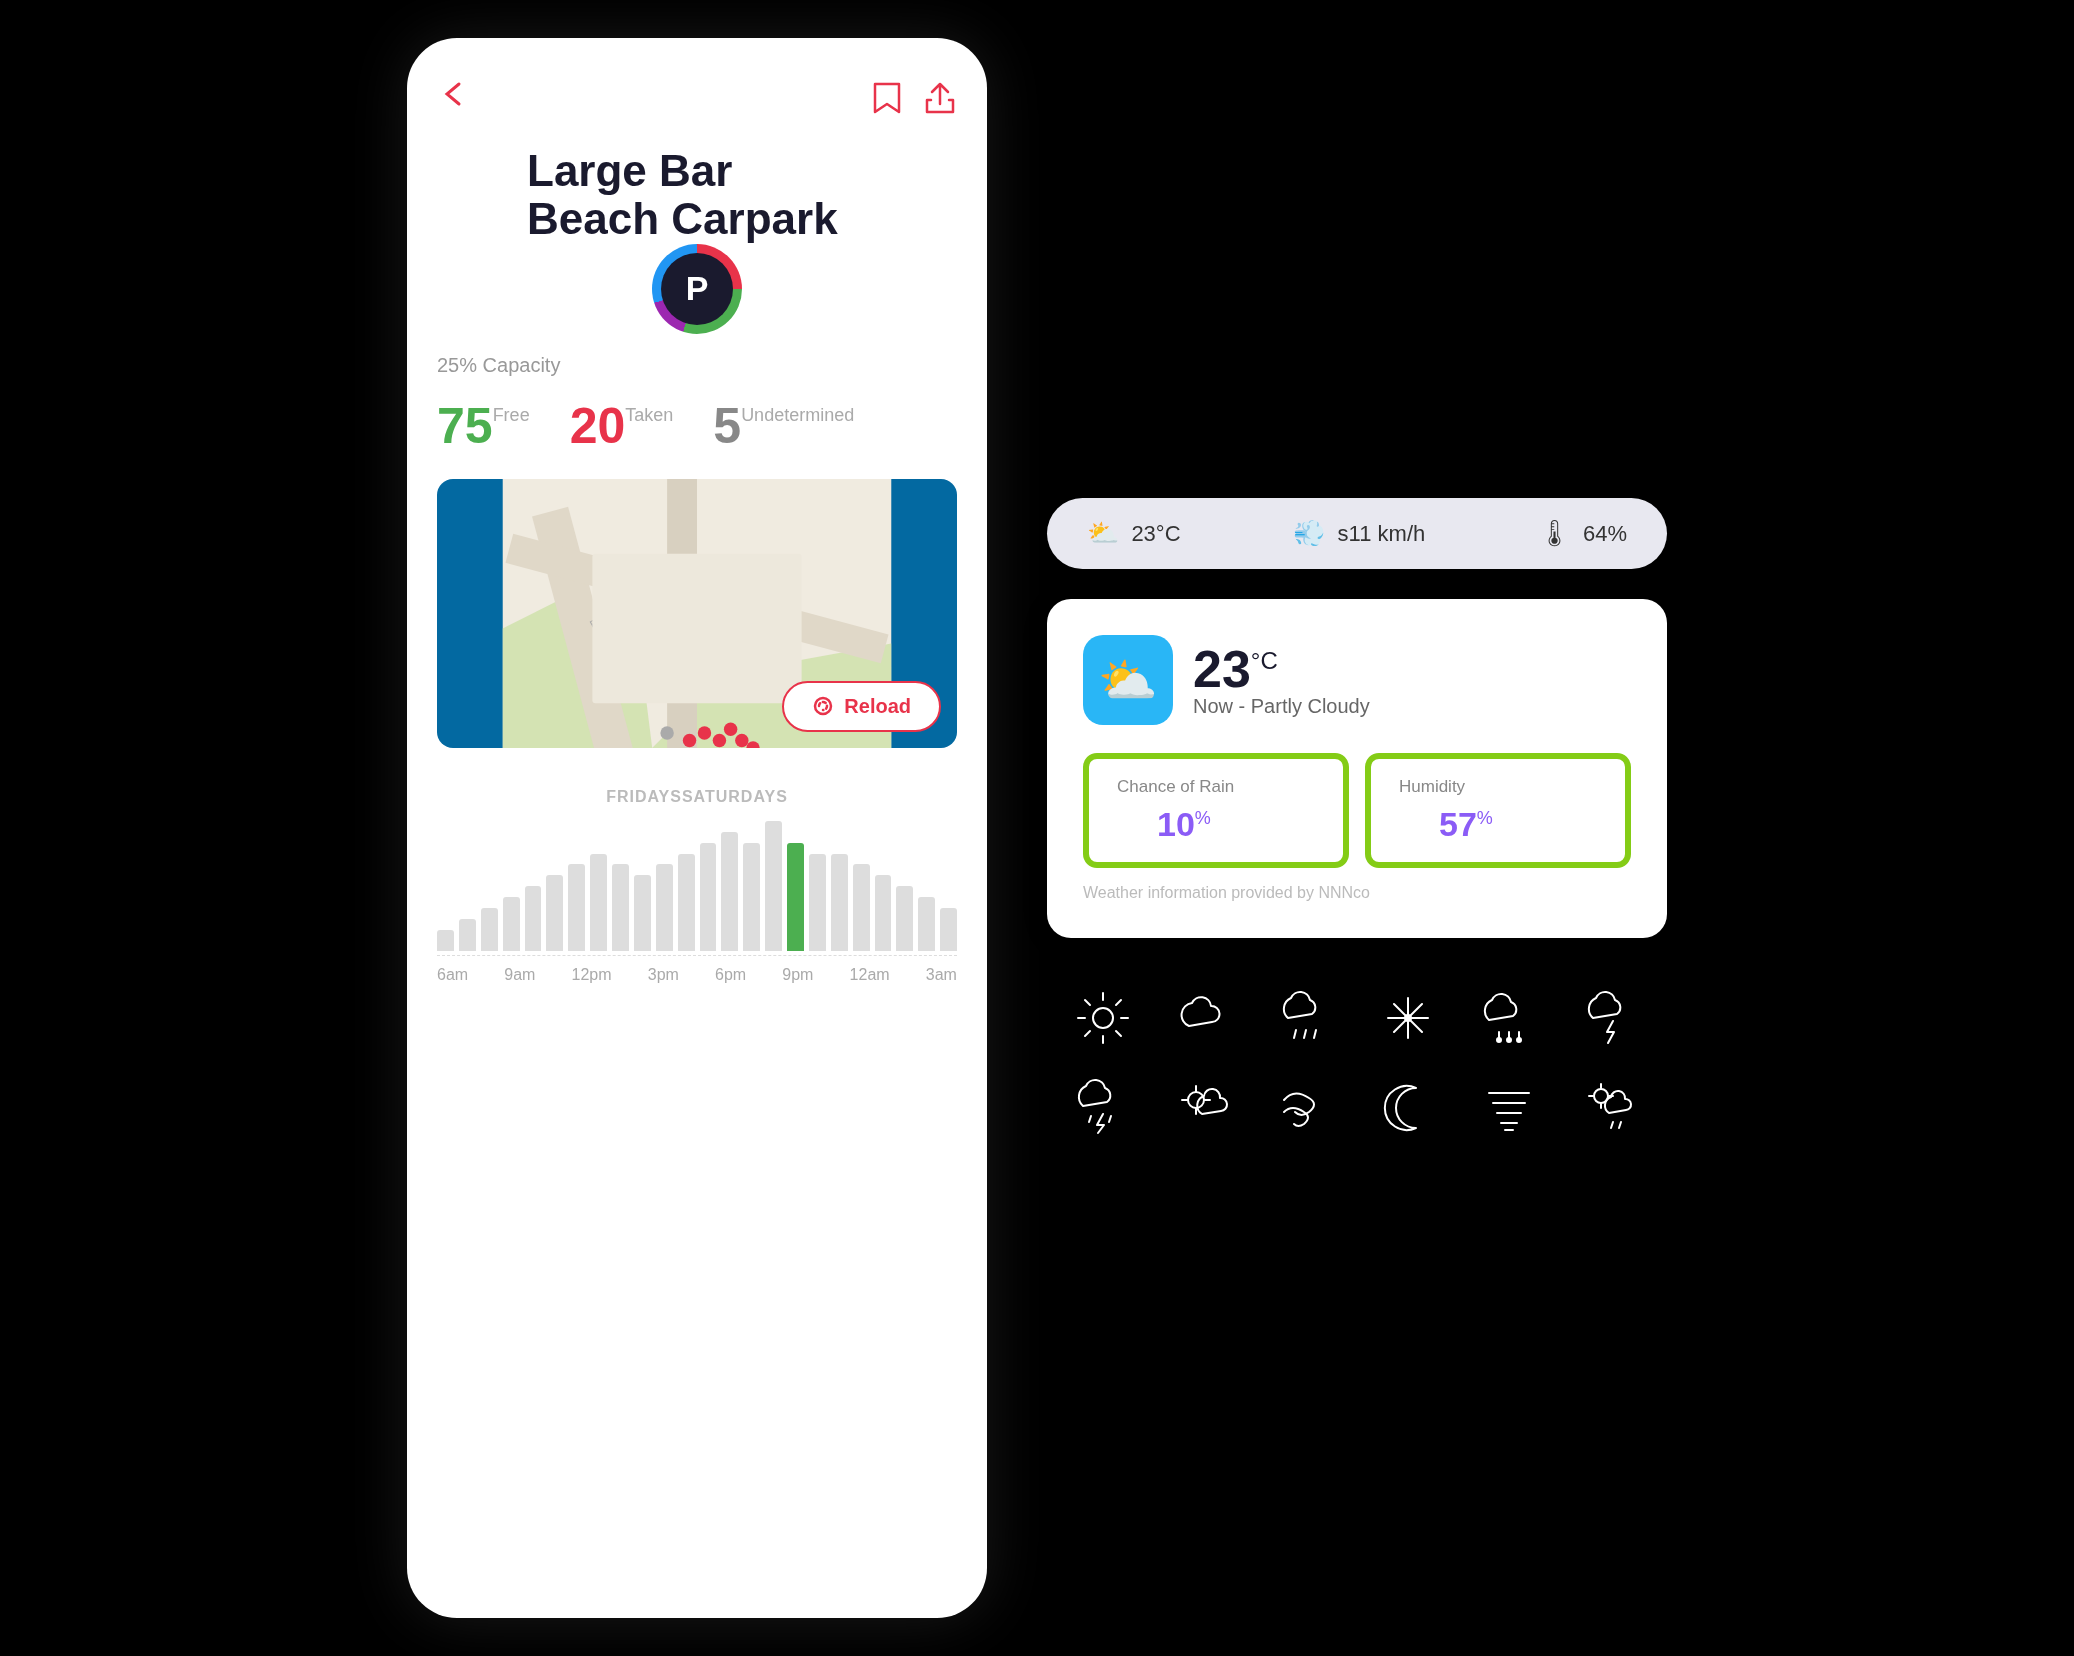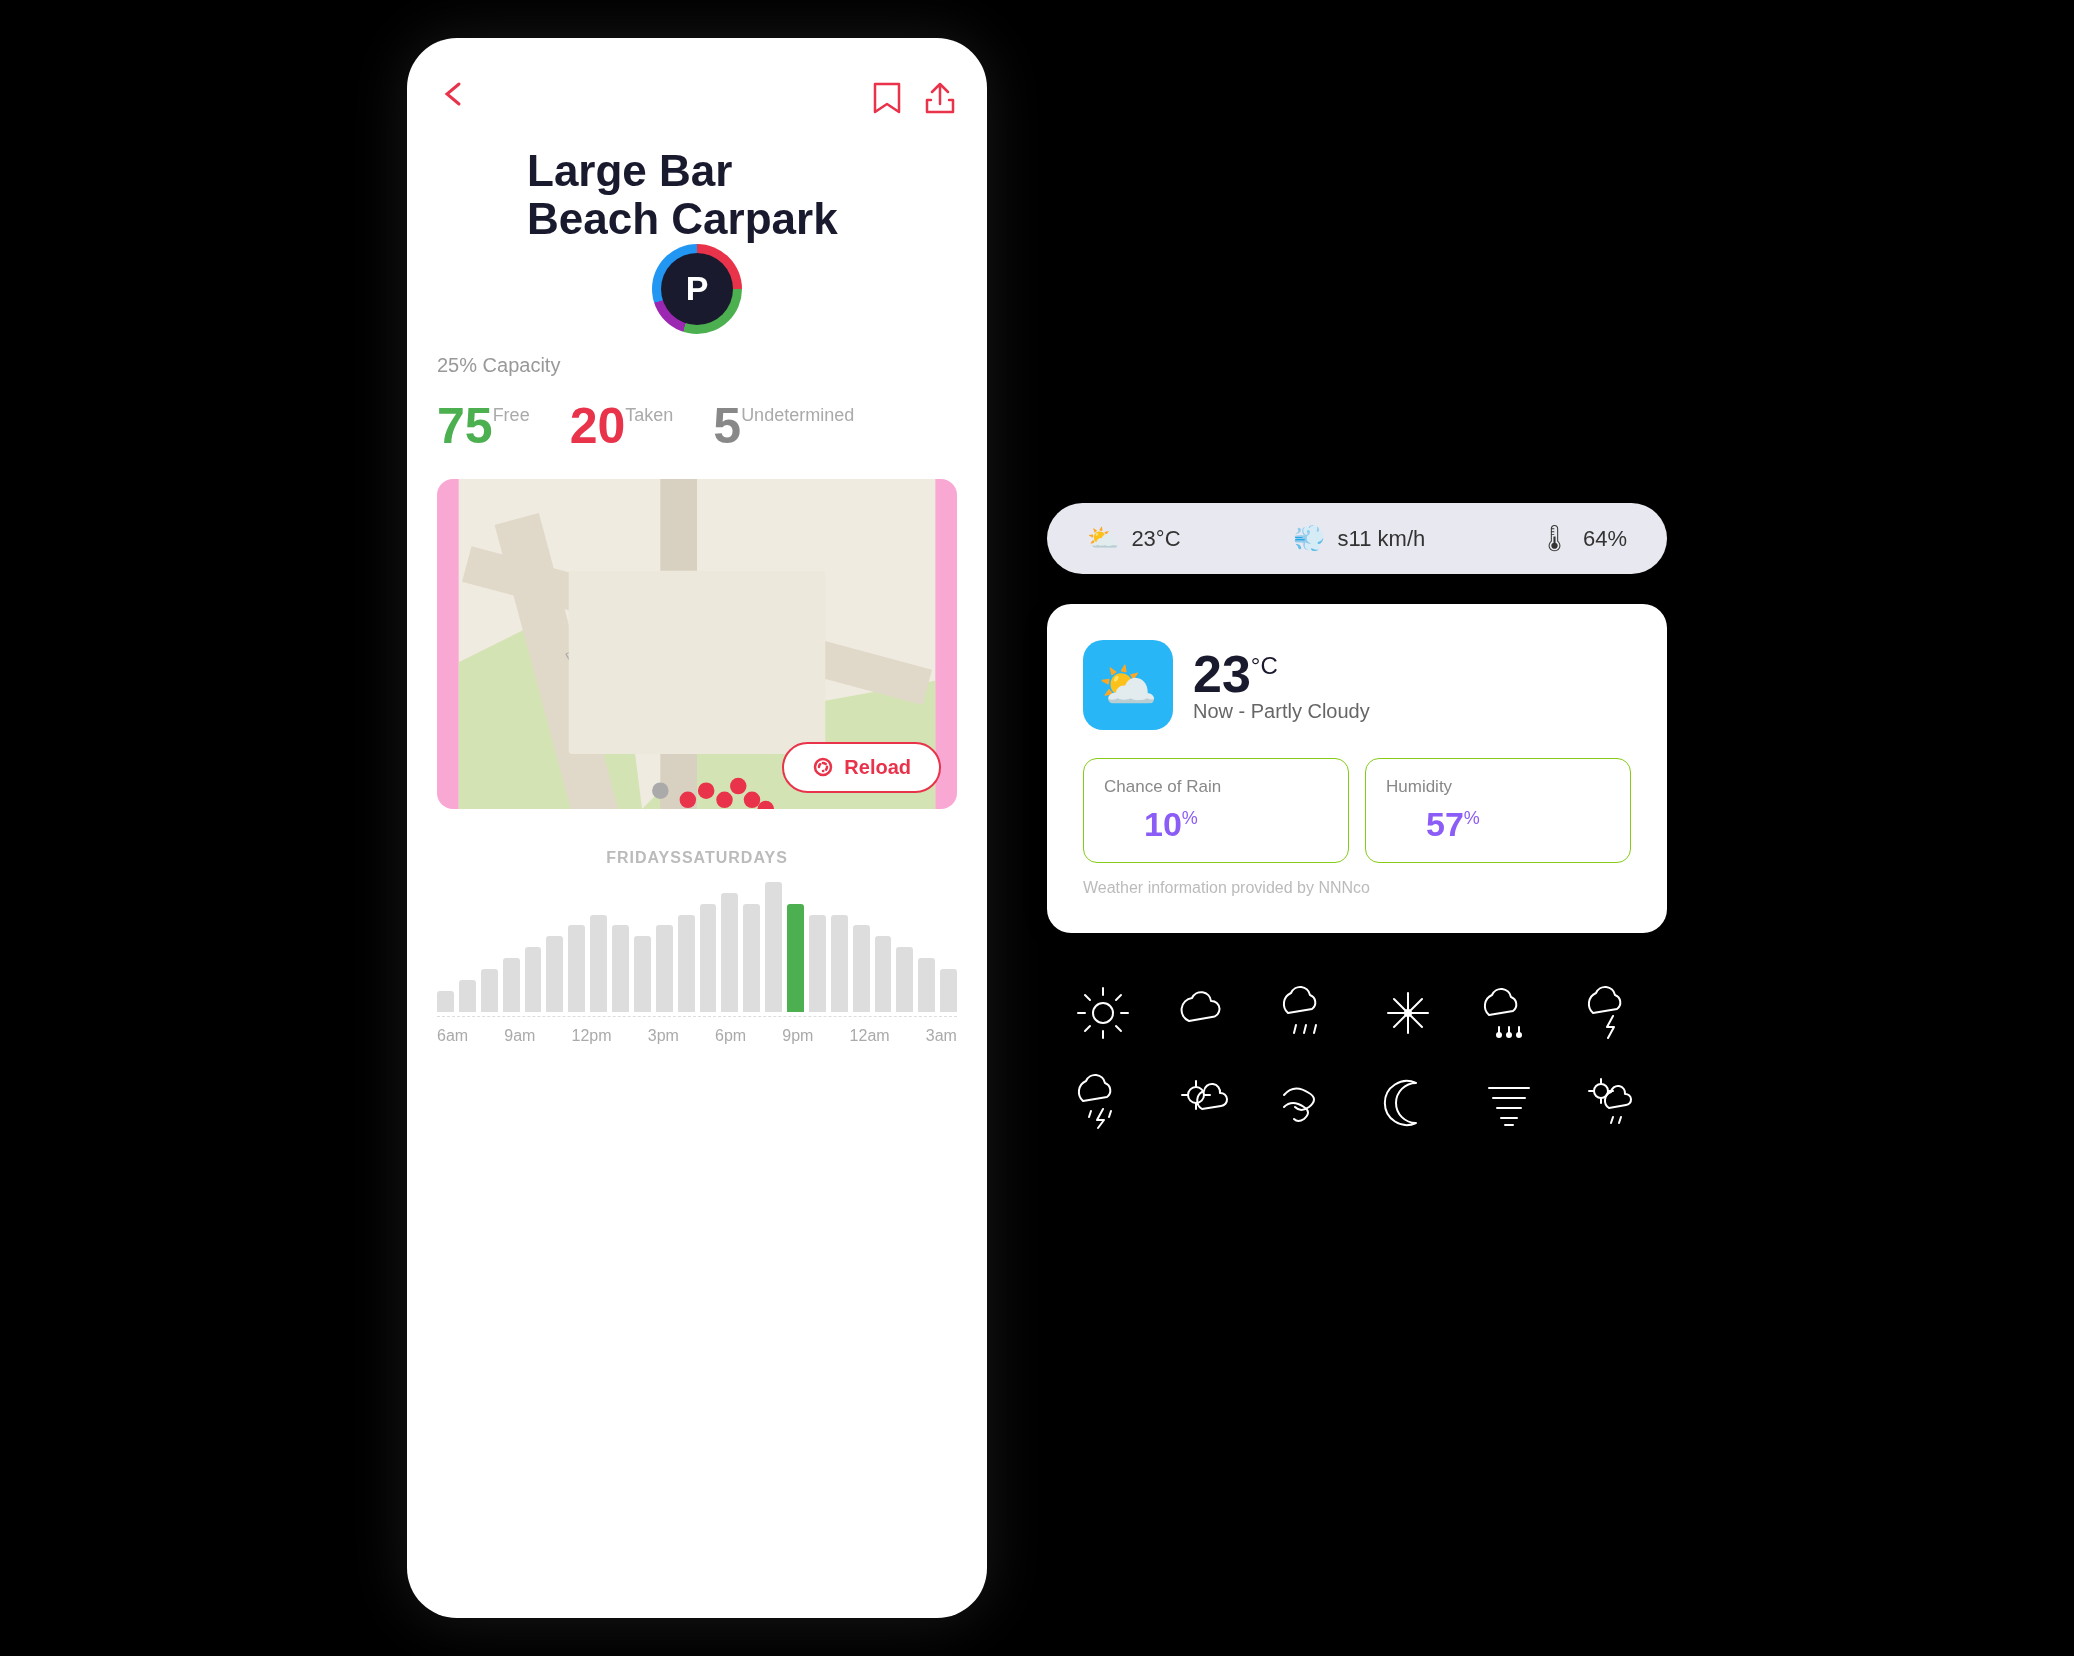--- a/index.html
+++ b/index.html
@@ -118,22 +118,22 @@
 
     .stat-label {
       color: #aaa;
       font-size: 18px;
       margin-top: 4px;
     }
 
     .map-container {
       border-radius: 16px;
       overflow: hidden;
-      height: 330px;
-      background: #f9a8d4;
+      height: 269px;
+      background: #0369a1;
       position: relative;
       margin-bottom: 20px;
     }
 
     
     .map-svg {
       width: 100%;
       height: 100%;
     }
 
@@ -280,23 +280,23 @@
     }
 
     .weather-stats-grid {
       display: grid;
       grid-template-columns: 1fr 1fr;
       gap: 16px;
       margin-bottom: 16px;
     }
 
     .weather-stat-card {
-      border: 1px solid #84cc16;
+      border: 6px solid #84cc16;
       border-radius: 14px;
-      padding: 18px 20px;
+      padding: 18px 28px;
     }
 
     .weather-stat-label {
       font-size: 17px;
       color: #888;
       margin-bottom: 8px;
     }
 
     .weather-stat-value {
       font-size: 34px;

